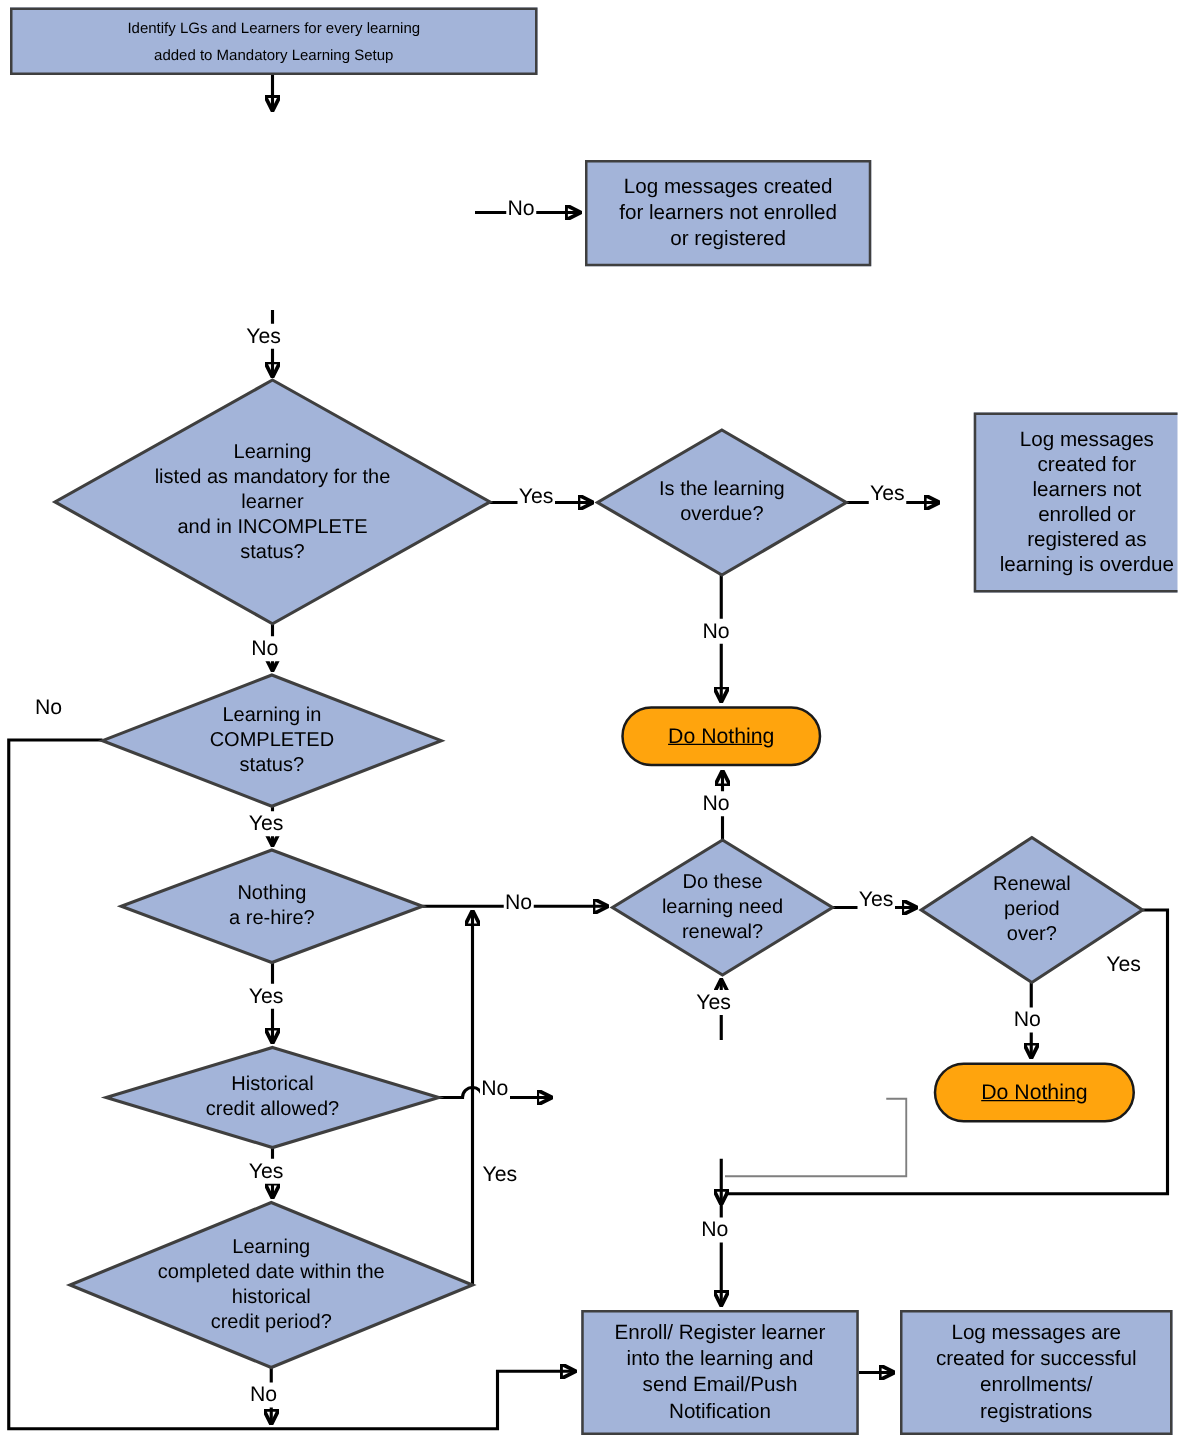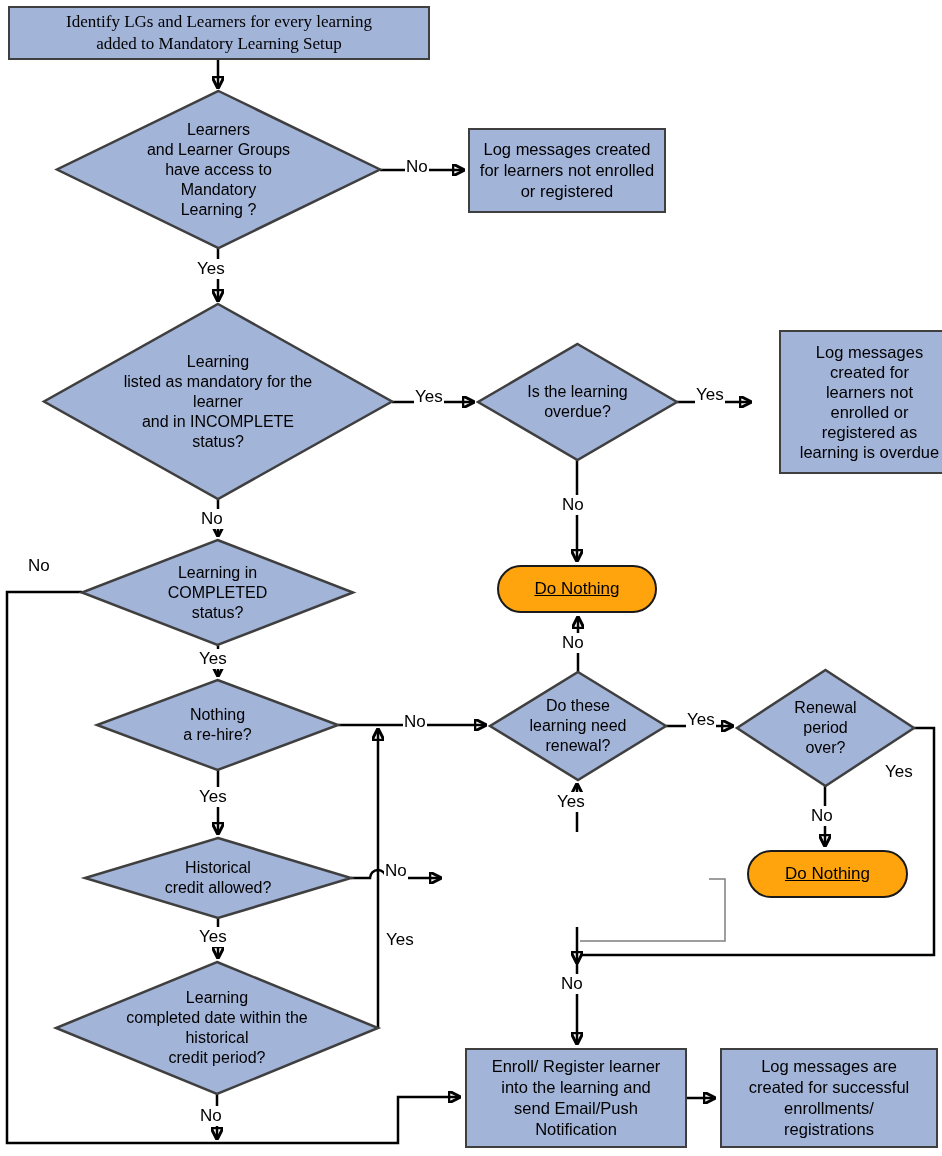--- a/index.html
+++ b/index.html
@@ -19,21 +19,21 @@
   .rect .txt{font-size:16.5px;line-height:21px;}
   .terminal{
     background:var(--terminal-fill,#FFA40D);border:2.5px solid #1a1a1a;border-radius:24px;
   }
   .terminal .txt{font-size:17px;text-decoration:underline;}
   .diamond svg{position:absolute;inset:0;width:100%;height:100%;overflow:visible;}
   .diamond polygon{
     fill:var(--node-fill,#A3B4D9);stroke:var(--node-border,#3F3F3F);
     stroke-width:2.5;vector-effect:non-scaling-stroke;
   }
-  .start .txt{font-size:17px;line-height:22px;font-family:Liberation Serif, serif;}
+  .start .txt{font-size:12px;line-height:22px;}
   .lbl{
     position:absolute;font-size:17px;line-height:20px;background:#ffffff;
     padding:0 1px;white-space:nowrap;
   }
 </style>
 </head>
 <body>
 
 <div class="canvas">
 
@@ -67,32 +67,22 @@
     <path marker-end="url(#arr)" d="M217,1094 L217,1138"></path>
     <path marker-end="url(#arr)" d="M687,1098 L714,1098"></path>
     <path class="gray" d="M709,879 L725,879 L725,941 L580,941"></path>
   </svg>
 
   <div class="node rect start" style="left:8px;top:6px;width:422px;height:54px">
     <div class="txt">Identify LGs and Learners for every learning
 added to Mandatory Learning Setup</div>
   </div>
 
-  <div class="node diamond" style="left:57px;top:91px;width:323px;height:157px">
-    <svg viewBox="0 0 100 100" preserveAspectRatio="none">
-        <polygon points="50,0 100,50 50,100 0,50"></polygon>
-      </svg>
-    <div class="txt">Learners
-and Learner Groups
-have access to
-Mandatory
-Learning ?</div>
-  </div>
-
-  <div class="node rect" style="left:468px;top:128px;width:198px;height:85px">
+
+  <div class="node rect" style="left:468px;top:128px;width:229px;height:85px">
     <div class="txt">Log messages created
 for learners not enrolled
 or registered</div>
   </div>
 
   <div class="node diamond" style="left:44px;top:304px;width:348px;height:195px">
     <svg viewBox="0 0 100 100" preserveAspectRatio="none">
         <polygon points="50,0 100,50 50,100 0,50"></polygon>
       </svg>
     <div class="txt">Learning

